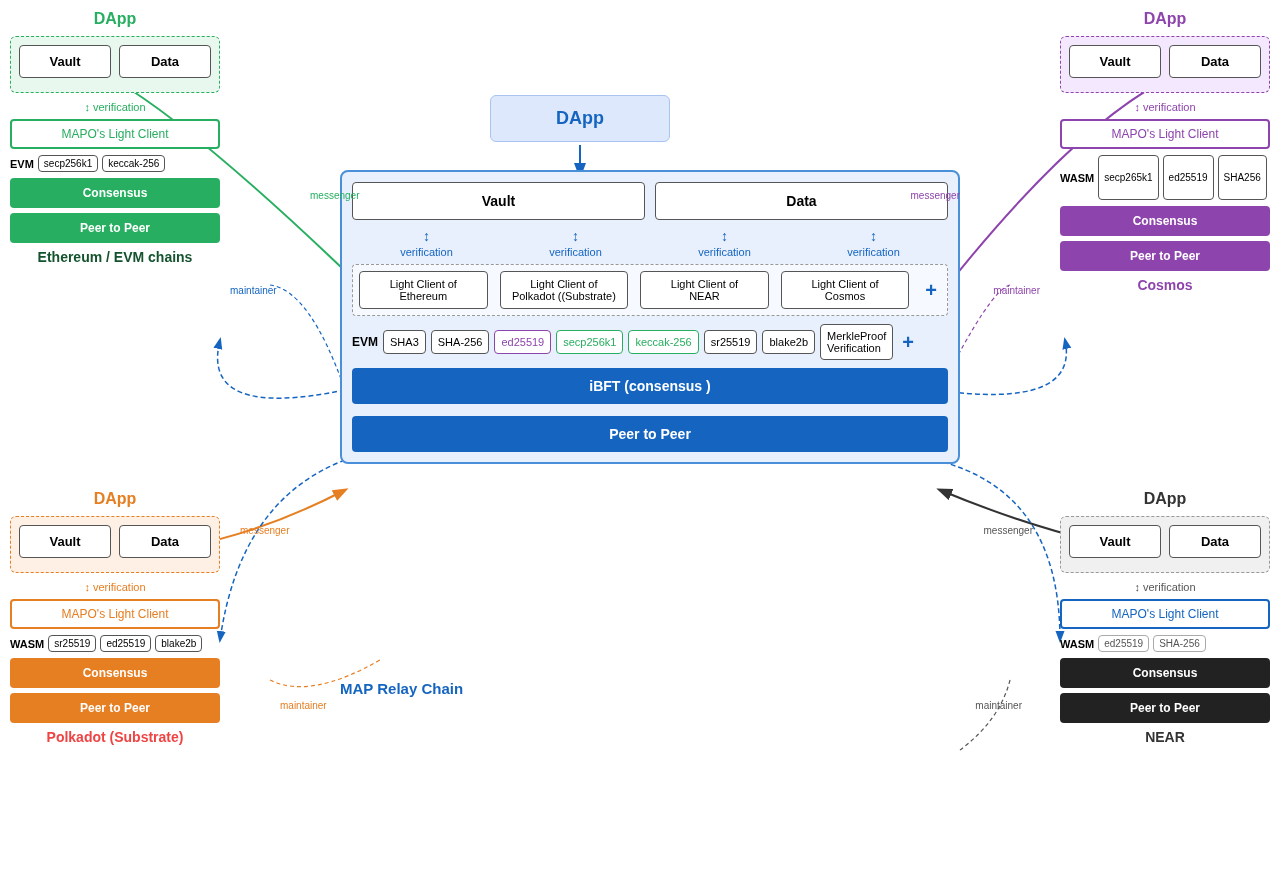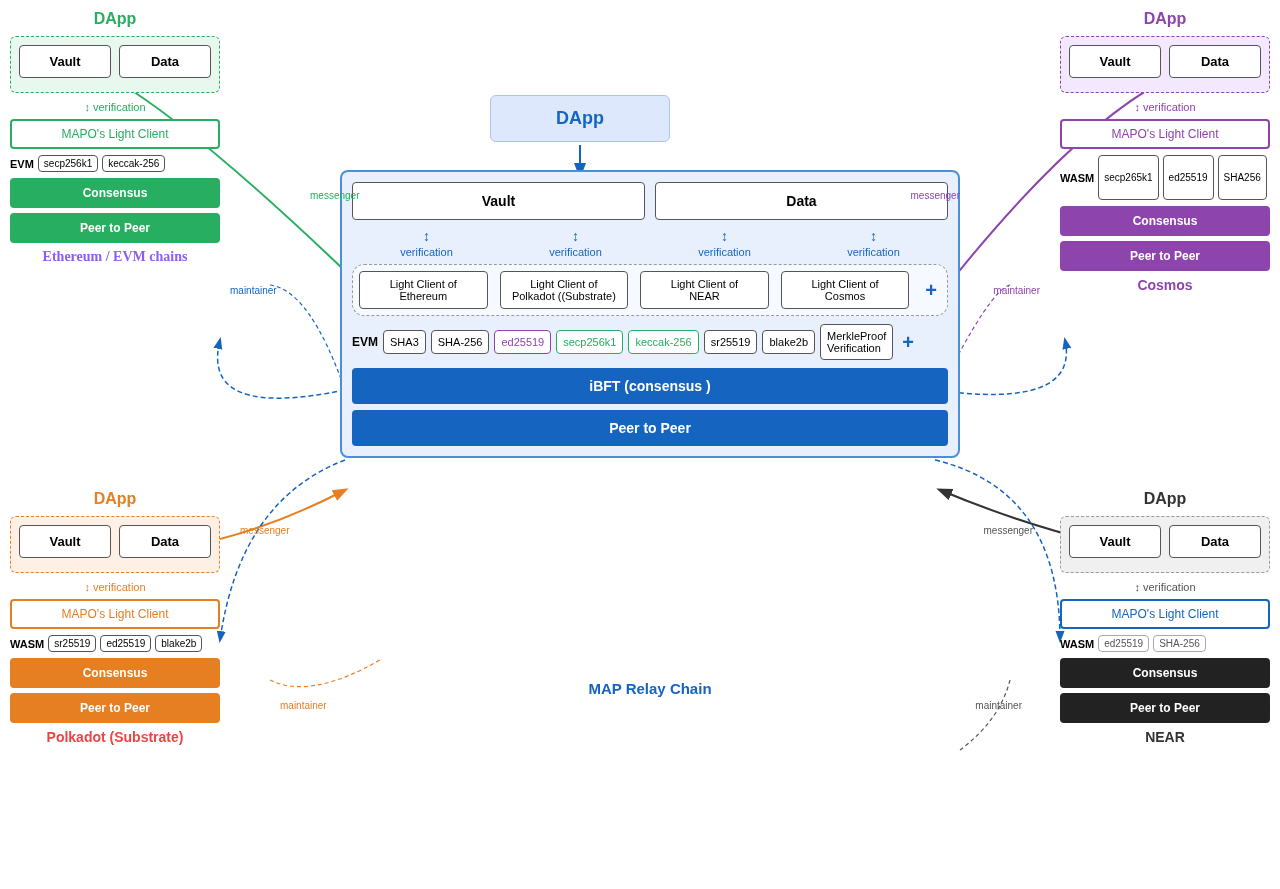--- a/index.html
+++ b/index.html
@@ -66,21 +66,21 @@
       gap: 2px;
     }
     .verification-item .arrows {
       font-size: 14px;
     }
     .light-clients-row {
       display: flex;
       gap: 12px;
       margin-bottom: 8px;
       border: 1.5px dashed #999;
-      border-radius: 12px;
+      border-radius: 4px;
       padding: 6px;
       background: rgba(255,255,255,0.6);
     }
     .light-client-box {
       flex: 1;
       background: white;
       border: 1.5px solid #555;
       border-radius: 4px;
       text-align: center;
       padding: 6px 4px;
@@ -116,21 +116,21 @@
     .evm-tag.purple { border-color: #8e44ad; color: #8e44ad; }
     .evm-tag.green { border-color: #27ae60; color: #27ae60; }
     .ibft-bar {
       background: #1565c0;
       color: white;
       text-align: center;
       padding: 10px;
       border-radius: 4px;
       font-weight: bold;
       font-size: 14px;
-      margin-bottom: 6px;
+      margin-bottom: 12px;
     }
     .p2p-bar {
       background: #1565c0;
       color: white;
       text-align: center;
       padding: 10px;
       border-radius: 4px;
       font-weight: bold;
       font-size: 14px;
     }
@@ -233,25 +233,24 @@
     .eth-p2p {
       background: #27ae60;
       color: white;
       text-align: center;
       padding: 8px;
       border-radius: 4px;
       font-weight: bold;
       margin-bottom: 6px;
     }
     .eth-chain-label {
-      color: #8b5cf6;
+      color: #14532d;
       font-weight: bold;
       font-size: 14px;
       text-align: center;
-      font-family: Liberation Serif, serif;
     }
 
     
     .dot-section {
       position: absolute;
       left: 10px;
       top: 490px;
       width: 210px;
     }
     .dot-dapp-label {
@@ -513,21 +512,21 @@
       font-weight: bold;
       font-size: 14px;
       text-align: center;
     }
 
     .map-relay-chain-label {
       position: absolute;
       left: 340px;
       top: 680px;
       width: 620px;
-      text-align: center;
+      text-align: left;
       color: #1565c0;
       font-weight: bold;
       font-size: 15px;
     }
   </style>
 </head>
 <body>
 
 <div class="diagram-container">
 

